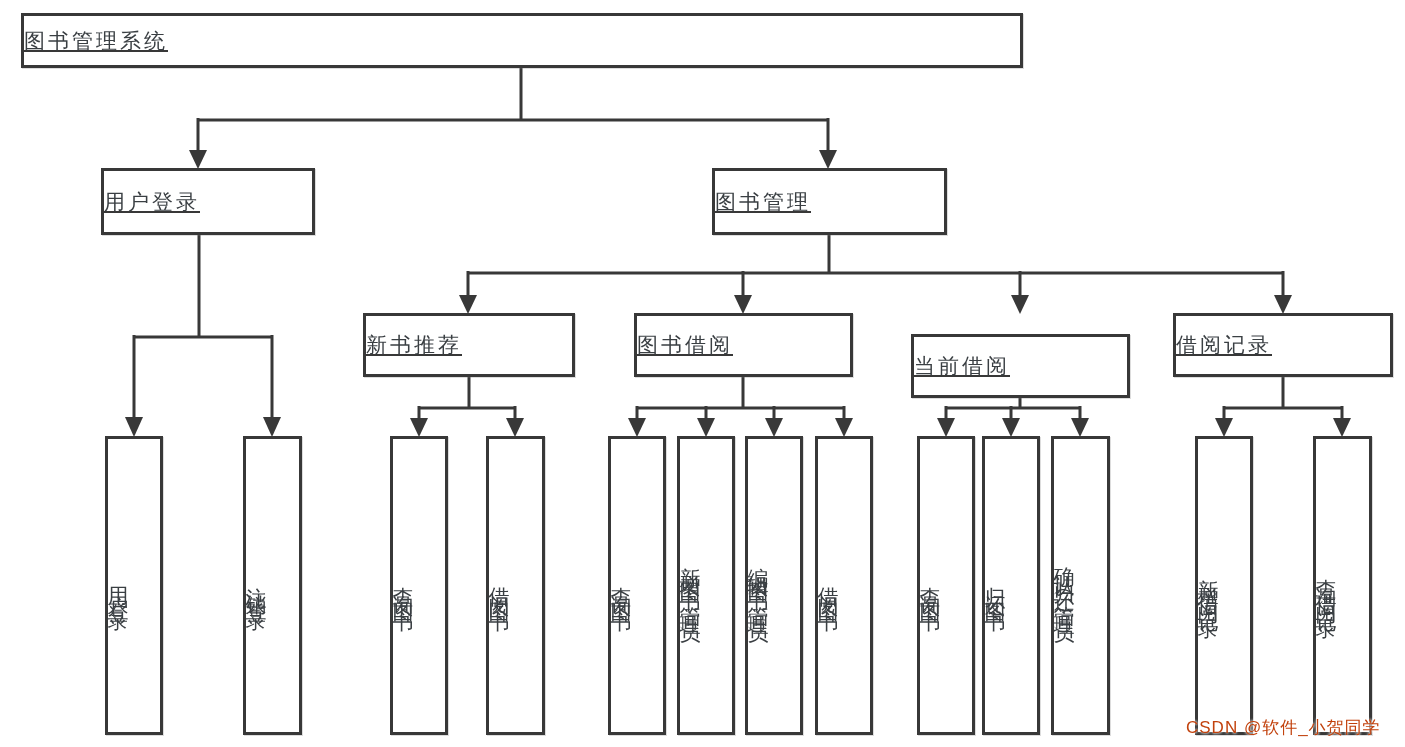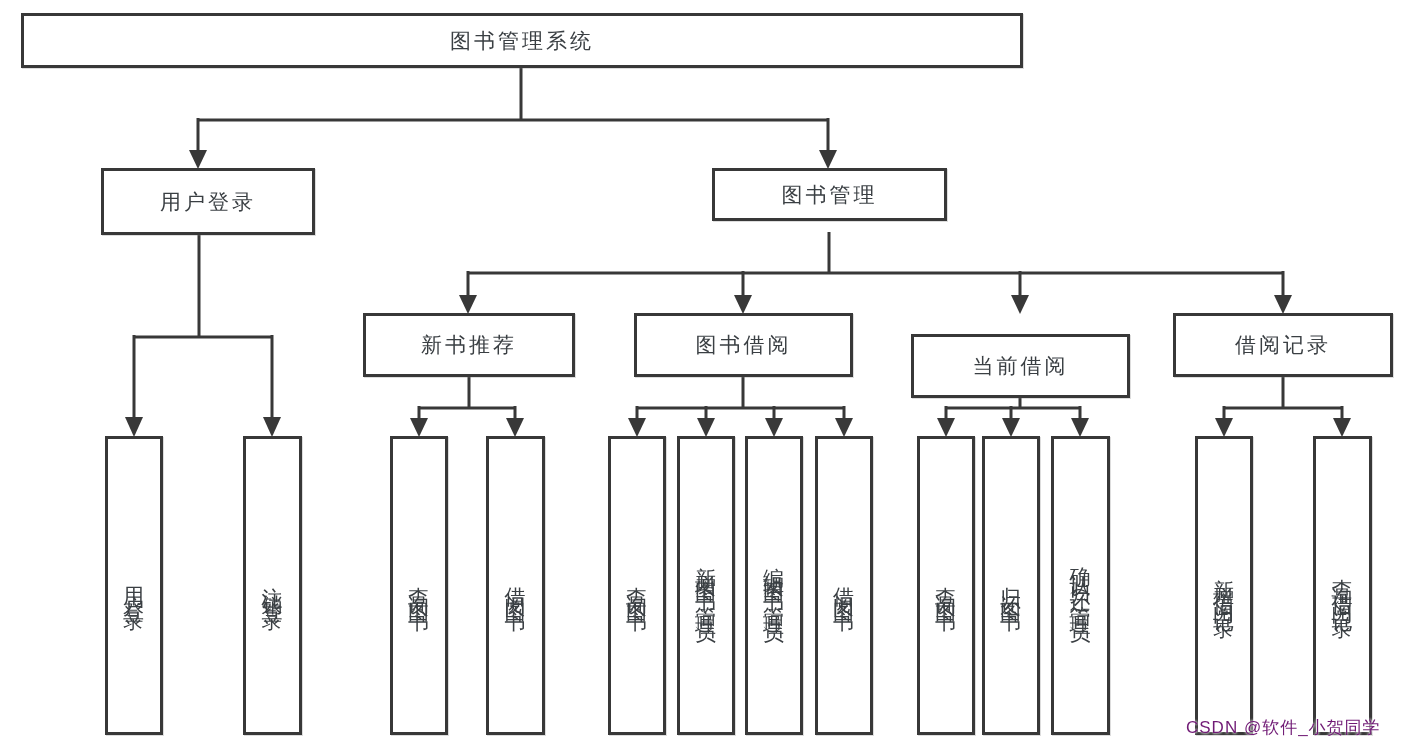--- a/index.html
+++ b/index.html
@@ -12,42 +12,42 @@
     overflow:hidden;
   }
   #wires{position:absolute;left:0;top:0;width:1405px;height:747px;}
   .box{
     position:absolute;
     box-sizing:border-box;
     background:#ffffff;
     border:3px solid #383838;
     display:flex;
     align-items:center;
-    justify-content:center;
     box-shadow:1px 1px 0 rgba(120,120,120,.25);
+    text-decoration:underline;
   }
   .hlabel{
     font-size:21px;
     letter-spacing:3px;
     color:#3a3f43;
     white-space:nowrap;
   }
   .leaf .vlabel{
     writing-mode:vertical-rl;
     text-orientation:mixed;
     font-size:21px;
     letter-spacing:8px;
     color:#3a3f43;
     line-height:1;
   }
   #watermark{
     position:absolute;
     left:1186px;top:716px;
     font-size:17px;
-    color:#701a75;
+    color:#c2410c;
     letter-spacing:1px;
     white-space:nowrap;
     text-shadow:0 0 3px #ffffff,0 0 3px #ffffff;
     z-index:5;
   }
 </style>
 </head>
 <body>
 
 <div id="stage">
@@ -102,21 +102,21 @@
     </g>
   </svg>
 
   <div class="box" style="left:21px;top:13px;width:1002px;height:55px;">
     <span class="hlabel">图书管理系统</span>
   </div>
 
   <div class="box" style="left:101px;top:168px;width:214px;height:67px;">
     <span class="hlabel">用户登录</span>
   </div>
-  <div class="box" style="left:712px;top:168px;width:235px;height:53px;">
+  <div class="box" style="left:712px;top:168px;width:235px;height:67px;">
     <span class="hlabel">图书管理</span>
   </div>
 
   <div class="box" style="left:634px;top:313px;width:219px;height:64px;">
     <span class="hlabel">图书借阅</span>
   </div>
   <div class="box" style="left:363px;top:313px;width:212px;height:64px;">
     <span class="hlabel">新书推荐</span>
   </div>
   <div class="box" style="left:911px;top:313px;width:219px;height:64px;margin-top:21px;">

